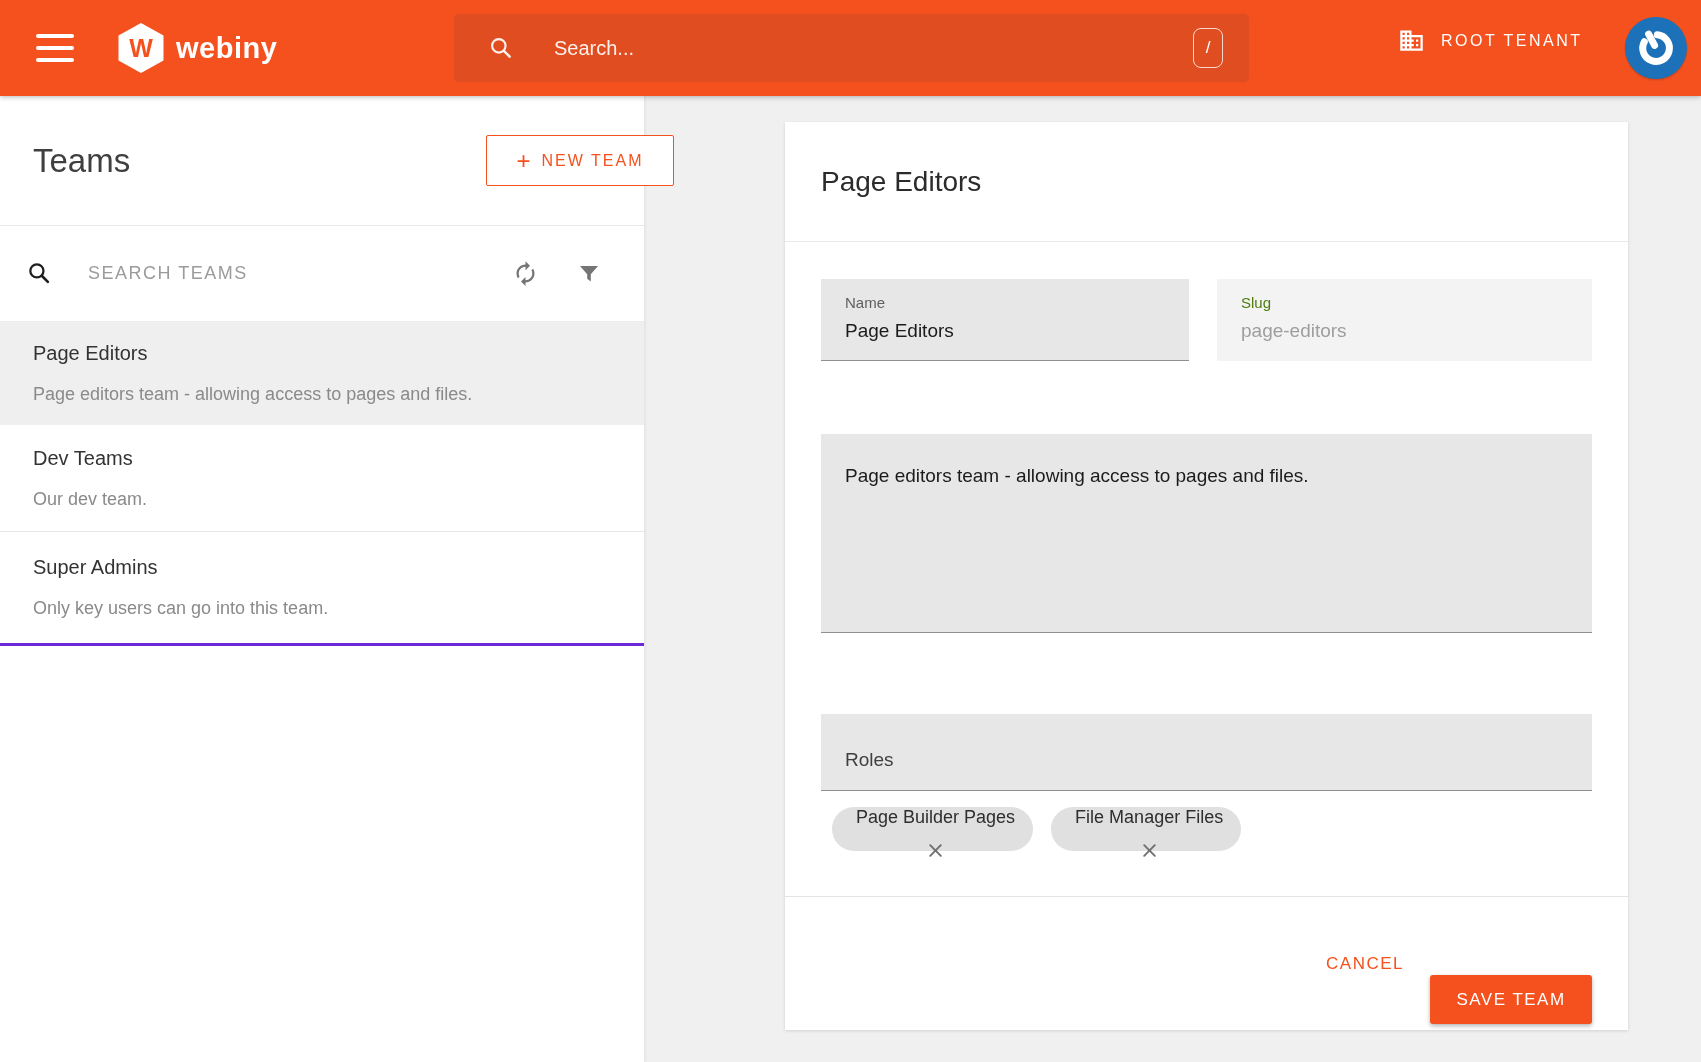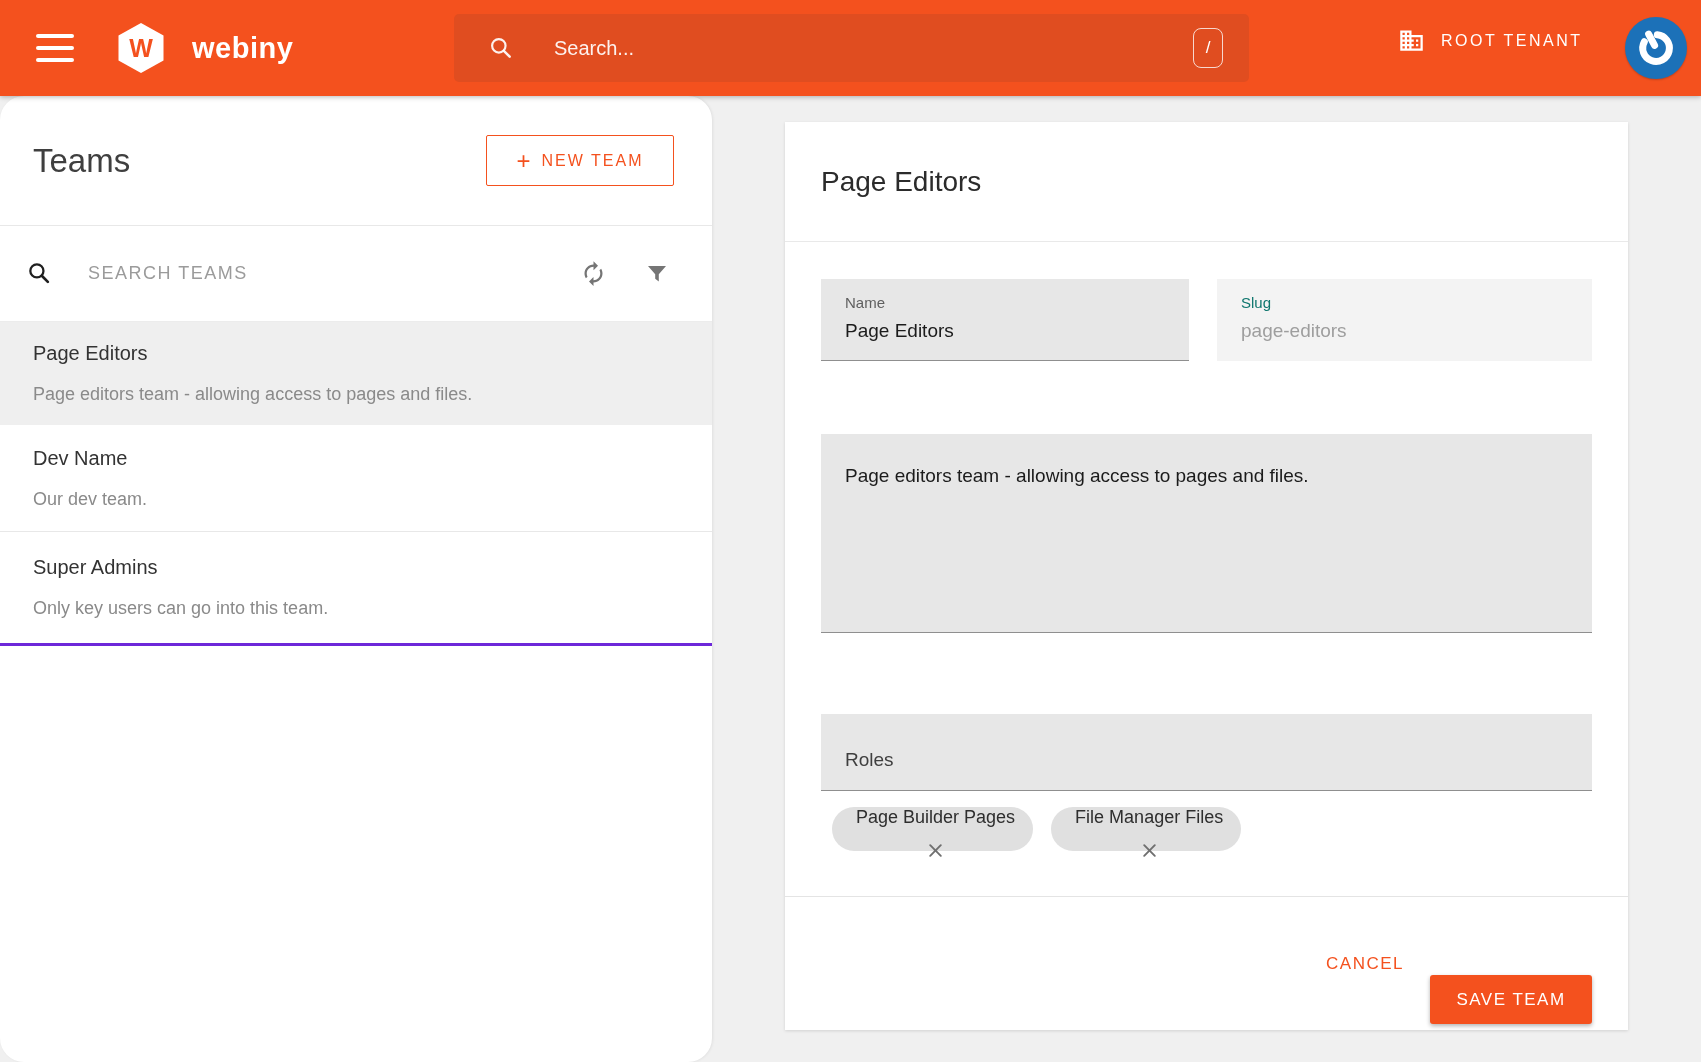--- a/index.html
+++ b/index.html
@@ -9,21 +9,21 @@
     background:#f0f0f0; font-family:"Liberation Sans", sans-serif;
   }
   
   .topbar {
     position:absolute; left:0; top:0; width:1701px; height:96px;
     background:#f4511e; box-shadow:0 1px 5px rgba(0,0,0,.28); z-index:10;
   }
   .hamburger { position:absolute; left:36px; top:34px; width:38px; height:28px; display:flex; flex-direction:column; justify-content:space-between; cursor:pointer; }
   .hamburger span { display:block; width:38px; height:4px; background:#fff; border-radius:2px; }
   .logo { position:absolute; left:118px; top:23px; display:flex; align-items:center; gap:12px; cursor:pointer; }
-  .logo-word { color:#fff; font-size:29px; font-weight:600; letter-spacing:.5px;margin-left:16px; }
+  .logo-word { color:#fff; font-size:29px; font-weight:600; letter-spacing:.5px; }
   .topsearch {
     position:absolute; left:454px; top:14px; width:795px; height:68px;
     background:#e04d20; border-radius:5px; display:flex; align-items:center; padding:0 26px 0 34px;
   }
   .topsearch svg { flex:0 0 auto; }
   .topsearch input {
     flex:1; margin-left:40px; background:transparent; border:none; outline:none;
     font-family:inherit; font-size:20px; color:#fff;
   }
   .topsearch input::placeholder { color:rgba(255,255,255,.92); }
@@ -35,22 +35,22 @@
     position:absolute; left:1398px; top:0; height:81px; display:flex; align-items:center; gap:16px;
     color:#fff; font-size:16px; letter-spacing:2.5px; cursor:pointer;
   }
   .avatar {
     position:absolute; left:1625px; top:17px; width:62px; height:62px; border-radius:50%;
     background:#1c71b8; display:flex; align-items:center; justify-content:center; cursor:pointer;
     box-shadow:0 1px 2px rgba(0,0,0,.2);
   }
   
   .left-panel {
-    position:absolute; left:0; top:96px; width:712px; height:966px; background:#fff;
-    box-shadow:1px 0 3px rgba(0,0,0,.07); z-index:2;border-radius:24px;
+    position:absolute; left:0; top:96px; width:644px; height:966px; background:#fff;
+    box-shadow:1px 0 3px rgba(0,0,0,.07); z-index:2;
   }
   .panel-header { position:relative; height:130px; border-bottom:1px solid #e8e8e8; }
   .panel-title { position:absolute; left:33px; top:46px; font-size:33px; color:#3f3f3f; font-weight:400; }
   .btn-new-team {
     position:absolute; left:486px; top:39px; width:188px; height:51px;
     border:1px solid #f4511e; border-radius:2px; color:#f4511e;
     display:flex; align-items:center; justify-content:center; gap:11px;
     font-size:16px; letter-spacing:2px; cursor:pointer; background:#fff;
   }
   .btn-new-team .plus { font-size:24px; font-weight:300; letter-spacing:0; }
@@ -81,21 +81,21 @@
   .card-title { position:absolute; left:36px; top:44px; font-size:28px; font-weight:400; color:#2b2b2b; }
   .field {
     position:absolute; background:#e7e7e7; border-bottom:1px solid #8f8f8f; padding:15px 24px 0 24px;
   }
   .field .flabel { font-size:15px; color:#5f5f5f; }
   .field input, .field textarea {
     display:block; width:100%; background:transparent; border:none; outline:none; resize:none;
     font-family:inherit; font-size:19px; color:#1b1b1b; margin-top:9px; padding:0;
   }
   .field.disabled { background:#f3f3f3; border-bottom:1px solid #f3f3f3; }
-  .field.disabled .flabel { color:#0f766e; }
+  .field.disabled .flabel { color:#4d7c0f; }
   .field.disabled input { color:#9e9e9e; }
   .f-name { left:36px; top:157px; width:368px; height:82px; }
   .f-slug { left:432px; top:157px; width:375px; height:82px; }
   .f-desc { left:36px; top:312px; width:771px; height:199px; }
   .f-desc textarea { margin-top:14px; height:130px; line-height:1.35; }
   .f-roles {
     left:36px; top:592px; width:771px; height:77px; display:flex; align-items:center;
     font-size:19px; color:#3f3f3f; cursor:text;
   }
   .chips { position:absolute; left:47px; top:685px; display:flex; gap:18px; }
@@ -182,21 +182,21 @@
         <svg width="22" height="22" viewBox="0 0 22 22">
           <path fill="#757575" d="M2 3h18l-7.2 8.2v7.3l-3.6-2.8v-4.5L2 3z"></path>
         </svg>
       </div>
     </div>
     <div class="team-item ti-1 selected">
       <div class="team-name">Page Editors</div>
       <div class="team-desc">Page editors team - allowing access to pages and files.</div>
     </div>
     <div class="team-item ti-2">
-      <div class="team-name">Dev Name</div>
+      <div class="team-name">Dev Teams</div>
       <div class="team-desc">Our dev team.</div>
     </div>
     <div class="team-item ti-3">
       <div class="team-name">Super Admins</div>
       <div class="team-desc">Only key users can go into this team.</div>
     </div>
   </div>
 
   <div class="card">
     <div class="card-header">

